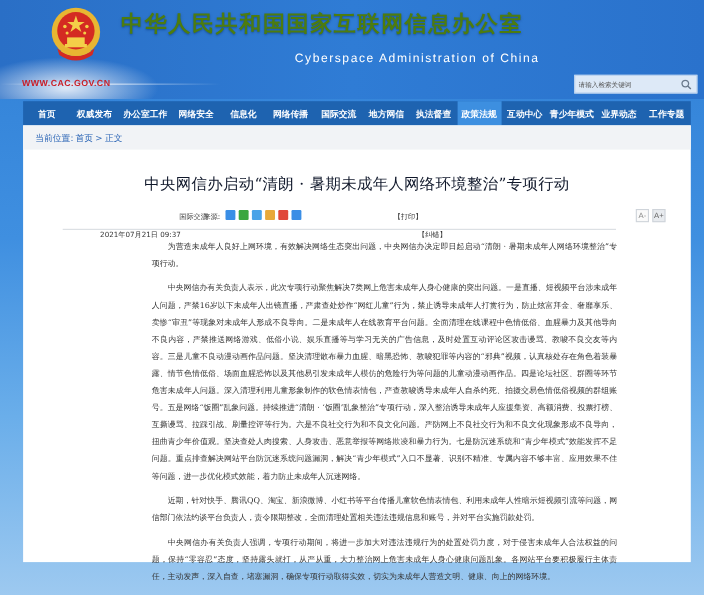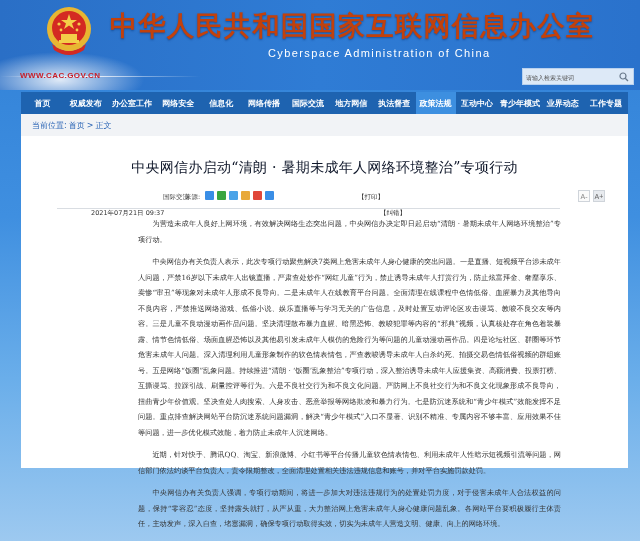--- a/index.html
+++ b/index.html
@@ -12,22 +12,22 @@
   .bg-glow {
     position: absolute; left: 0; top: 0; width: 640px; height: 90px;
     background: radial-gradient(ellipse 120px 40px at 60px 80px, rgba(255,255,255,0.85), rgba(255,255,255,0) 70%),
                 linear-gradient(90deg, #2a6fc6 0%, #2f7cd5 50%, #2a72cc 100%);
   }
   .header { position: absolute; left: 0; top: 0; width: 640px; height: 90px; }
   .emblem {
     position: absolute; left: 44px; top: 4px; width: 50px; height: 54px;
   }
   .site-title {
-    position: absolute; left: 110px; top: 8px; font-size: 27px; font-weight: bold;
-    color: #c2410c; letter-spacing: 1.5px; white-space: nowrap;
+    position: absolute; left: 110px; top: 8px; font-size: 20px; font-weight: bold;
+    color: #4d7c0f; letter-spacing: 1.5px; white-space: nowrap;
     font-family: "DejaVu Sans", sans-serif;
     text-shadow: 0 1px 2px rgba(0,40,100,0.5);
   }
   .site-subtitle {
     position: absolute; left: 268px; top: 47px; font-size: 11px; color: #ffffff;
     letter-spacing: 1.4px; white-space: nowrap; font-family: "Liberation Sans", sans-serif;
   }
   .site-url {
     position: absolute; left: 20px; top: 71px; font-size: 8px; font-weight: bold;
     color: #c8202a; letter-spacing: 0.4px; font-family: "Liberation Sans", sans-serif;
@@ -52,21 +52,21 @@
     position: absolute; left: 21px; top: 92px; width: 607px; height: 22px;
     background: #1e63b0; display: flex; align-items: stretch;
   }
   .nav-item {
     font-size: 8px; font-weight: bold; color: #ffffff; display: flex; align-items: center;
     justify-content: center; white-space: nowrap; cursor: pointer;
   }
   .nav-item.active { background: #3d8fe0; }
 
   .content {
-    position: absolute; left: 21px; top: 114px; width: 607px; height: 354px;
+    position: absolute; left: 21px; top: 114px; width: 607px; height: 397px;
     background: #ffffff;
   }
   .breadcrumb {
     height: 22px; background: #f1f3f6; display: flex; align-items: center; padding-left: 11px;
     font-size: 8px; color: #2a64b5;
   }
   .breadcrumb span { margin-right: 2px; }
   .article-title {
     position: absolute; left: 0; top: 45px; width: 607px; text-align: center;
     font-family: "DejaVu Serif", serif; font-size: 14px; color: #0f172a; letter-spacing: 0.3px;

